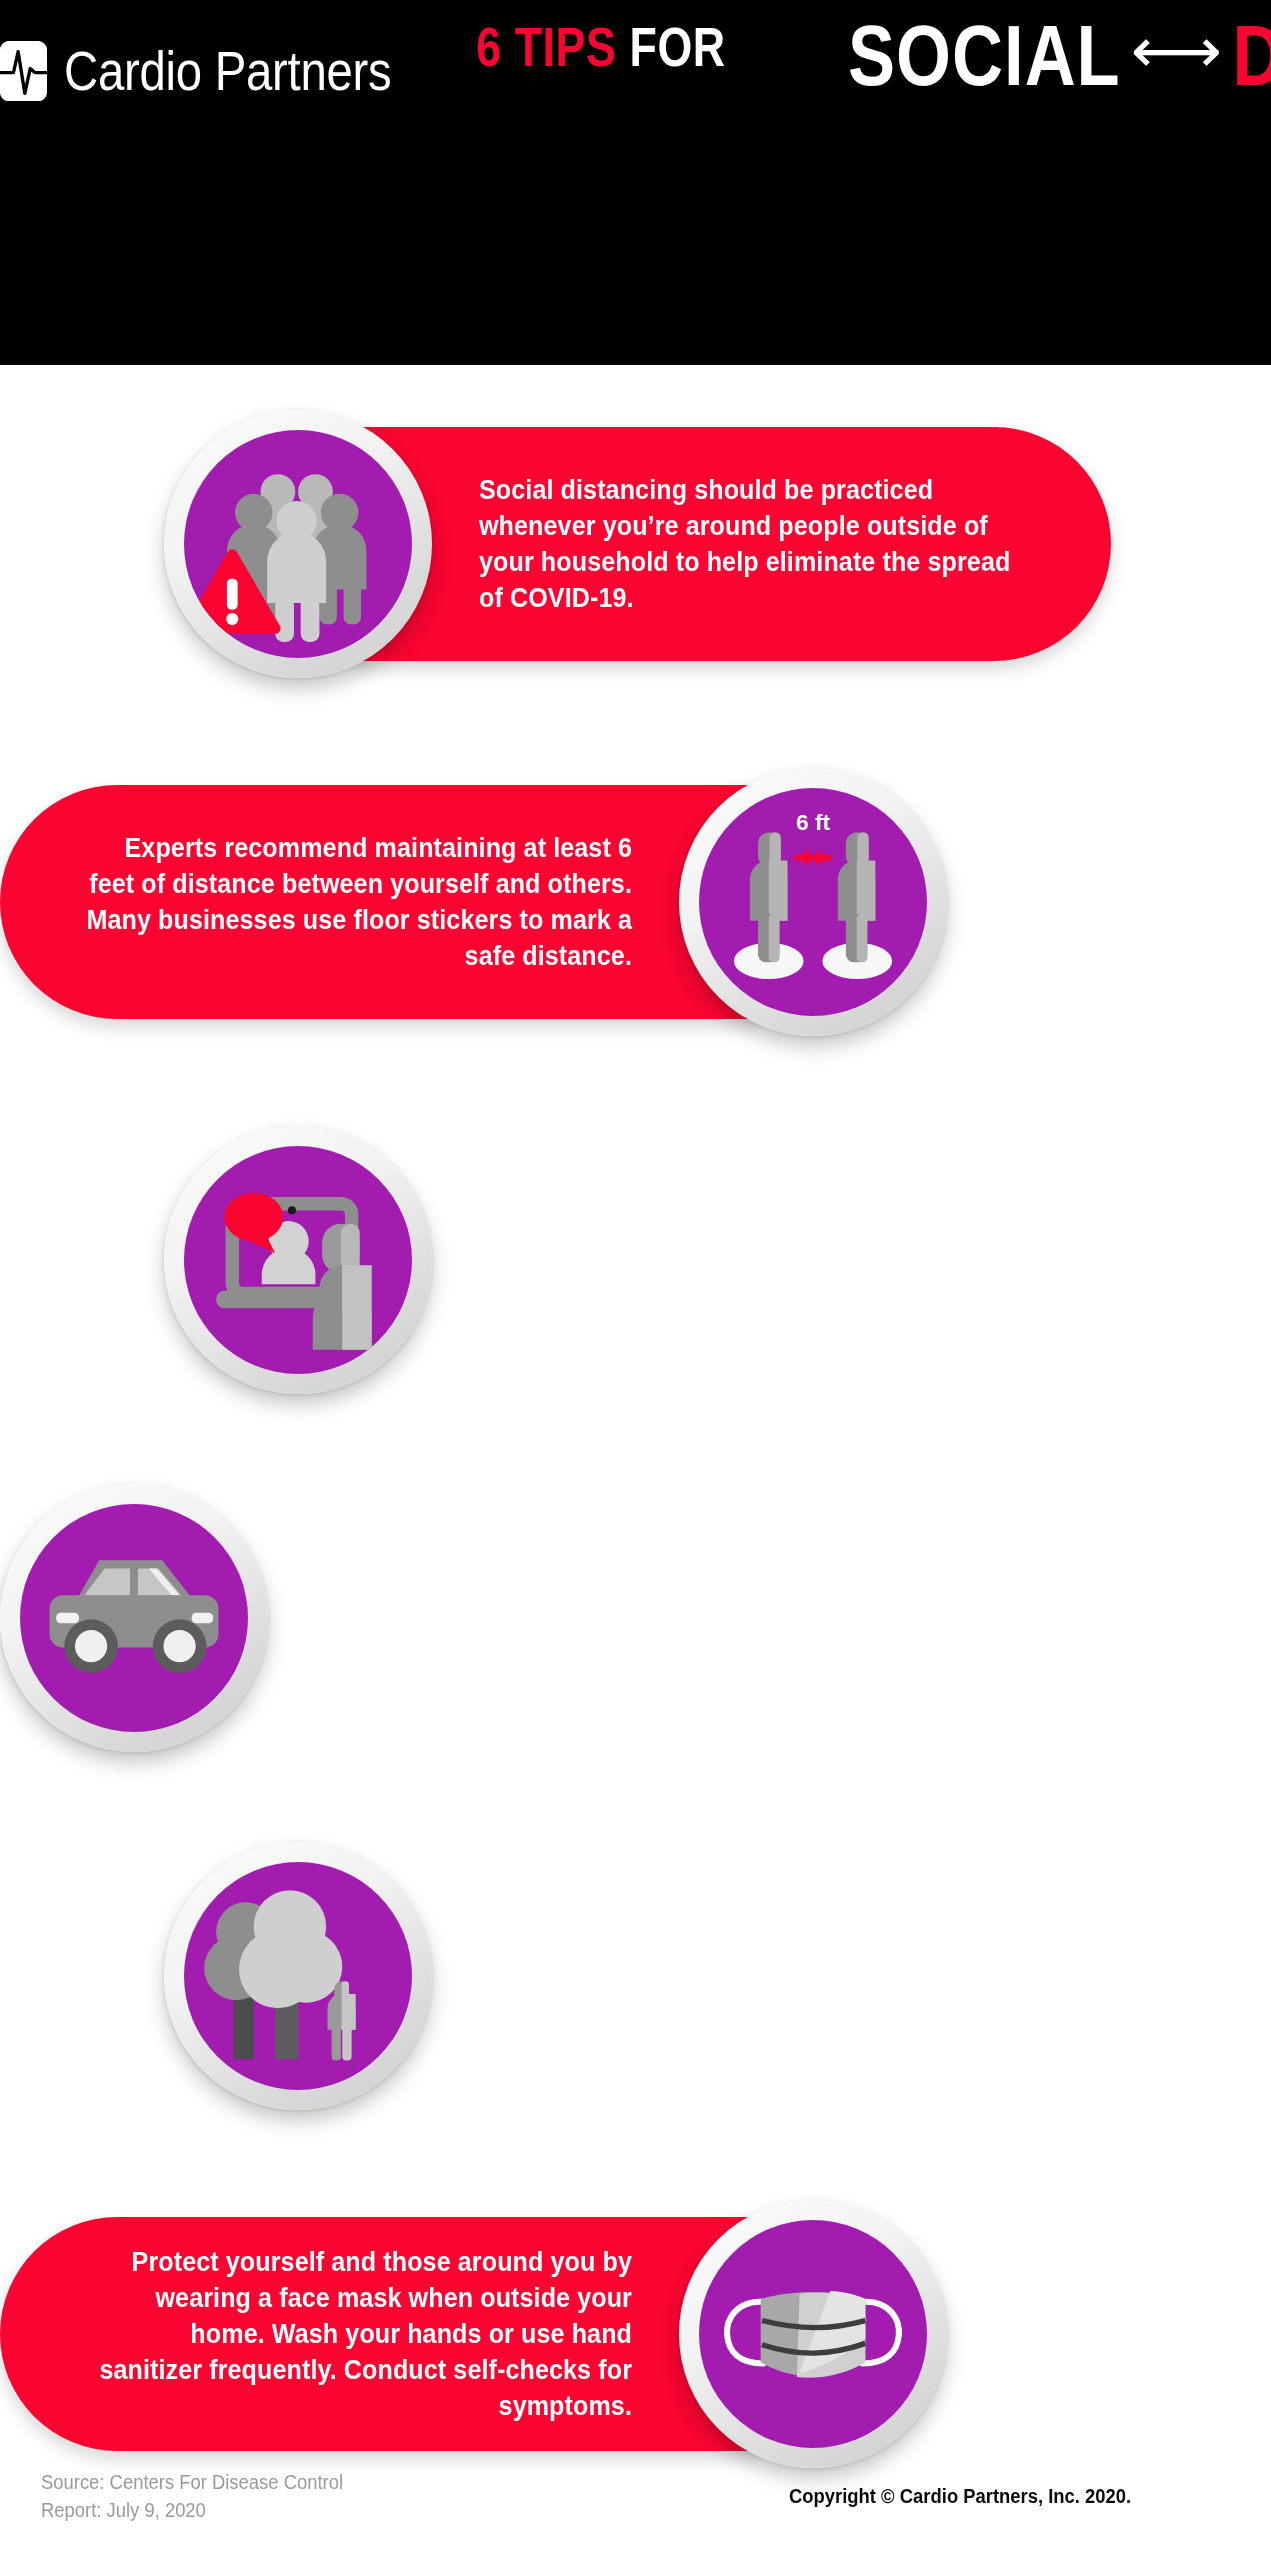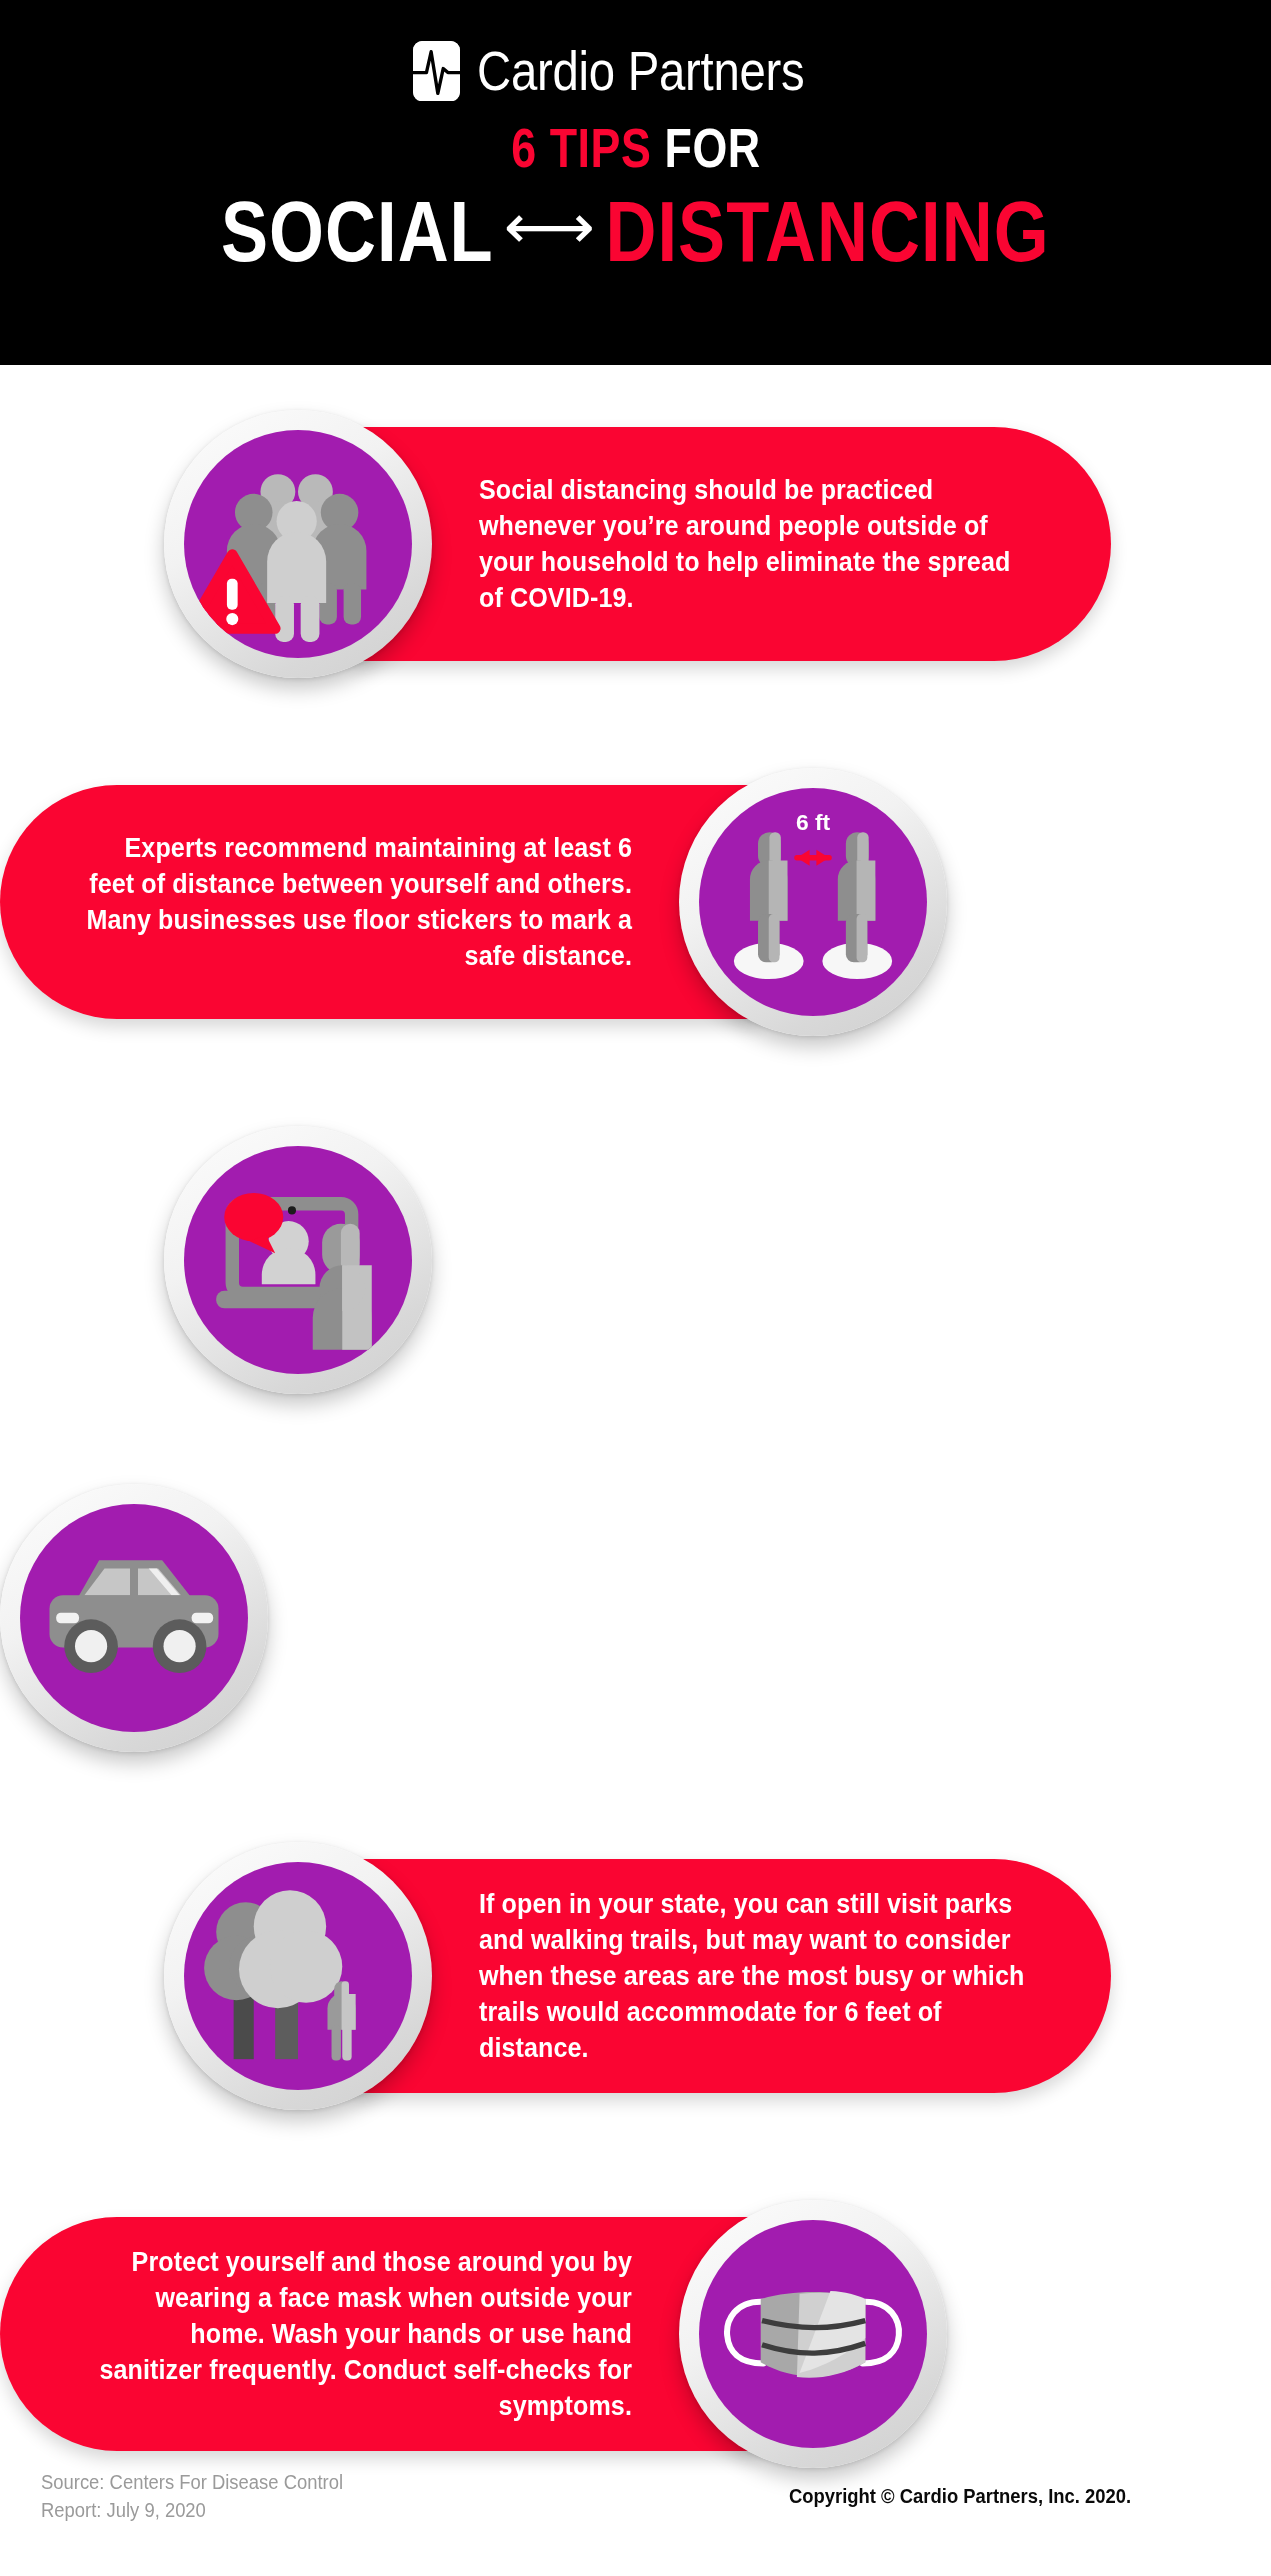--- a/index.html
+++ b/index.html
@@ -19,22 +19,21 @@
   }
 
   
   .header {
     position: absolute;
     left: 0; top: 0;
     width: 1271px;
     height: 365px;
     background: #000000;
     display: flex;
-    flex-direction: column;
-    align-items: center;
+    align-items: flex-start;
     text-decoration: underline;
   }
 
   .brand-row {
     display: flex;
     align-items: center;
     gap: 17.4px;
     margin-top: 41px;
   }
 
@@ -404,23 +403,20 @@
 
             <rect x="224" y="178" width="22" height="36" rx="11" fill="#9a9a9a"></rect>
             <rect x="235" y="178" width="11" height="36" rx="5" fill="#c6c6c6"></rect>
             <path d="M214 250v-32a21 21 0 0 1 42 0v32z" fill="#9a9a9a"></path>
             <path d="M235 197h21v53h-21z" fill="#c6c6c6"></path>
             <rect x="220" y="244" width="14" height="52" rx="6" fill="#9a9a9a"></rect>
             <rect x="236" y="244" width="14" height="52" rx="6" fill="#c6c6c6"></rect>
           </svg>
         </div>
       </div>
-      <div class="panel">
-        <p>If open in your state, you can still visit parks and walking trails, but may want to consider when these areas are the most busy or which trails would accommodate for 6 feet of distance.</p>
-      </div>
     </div>
 
     <div class="tip-row right">
       <div class="badge">
         <div class="ring"></div>
         <div class="disc">
           <svg viewBox="0 0 340 340" aria-hidden="true">
 
             <path d="M96 122 C54 120 40 150 42 172 C44 196 60 214 96 214" fill="none" stroke="#ffffff" stroke-width="9" stroke-linecap="round"></path>
             <path d="M244 122 C286 120 300 150 298 172 C296 196 280 214 244 214" fill="none" stroke="#ffffff" stroke-width="9" stroke-linecap="round"></path>

